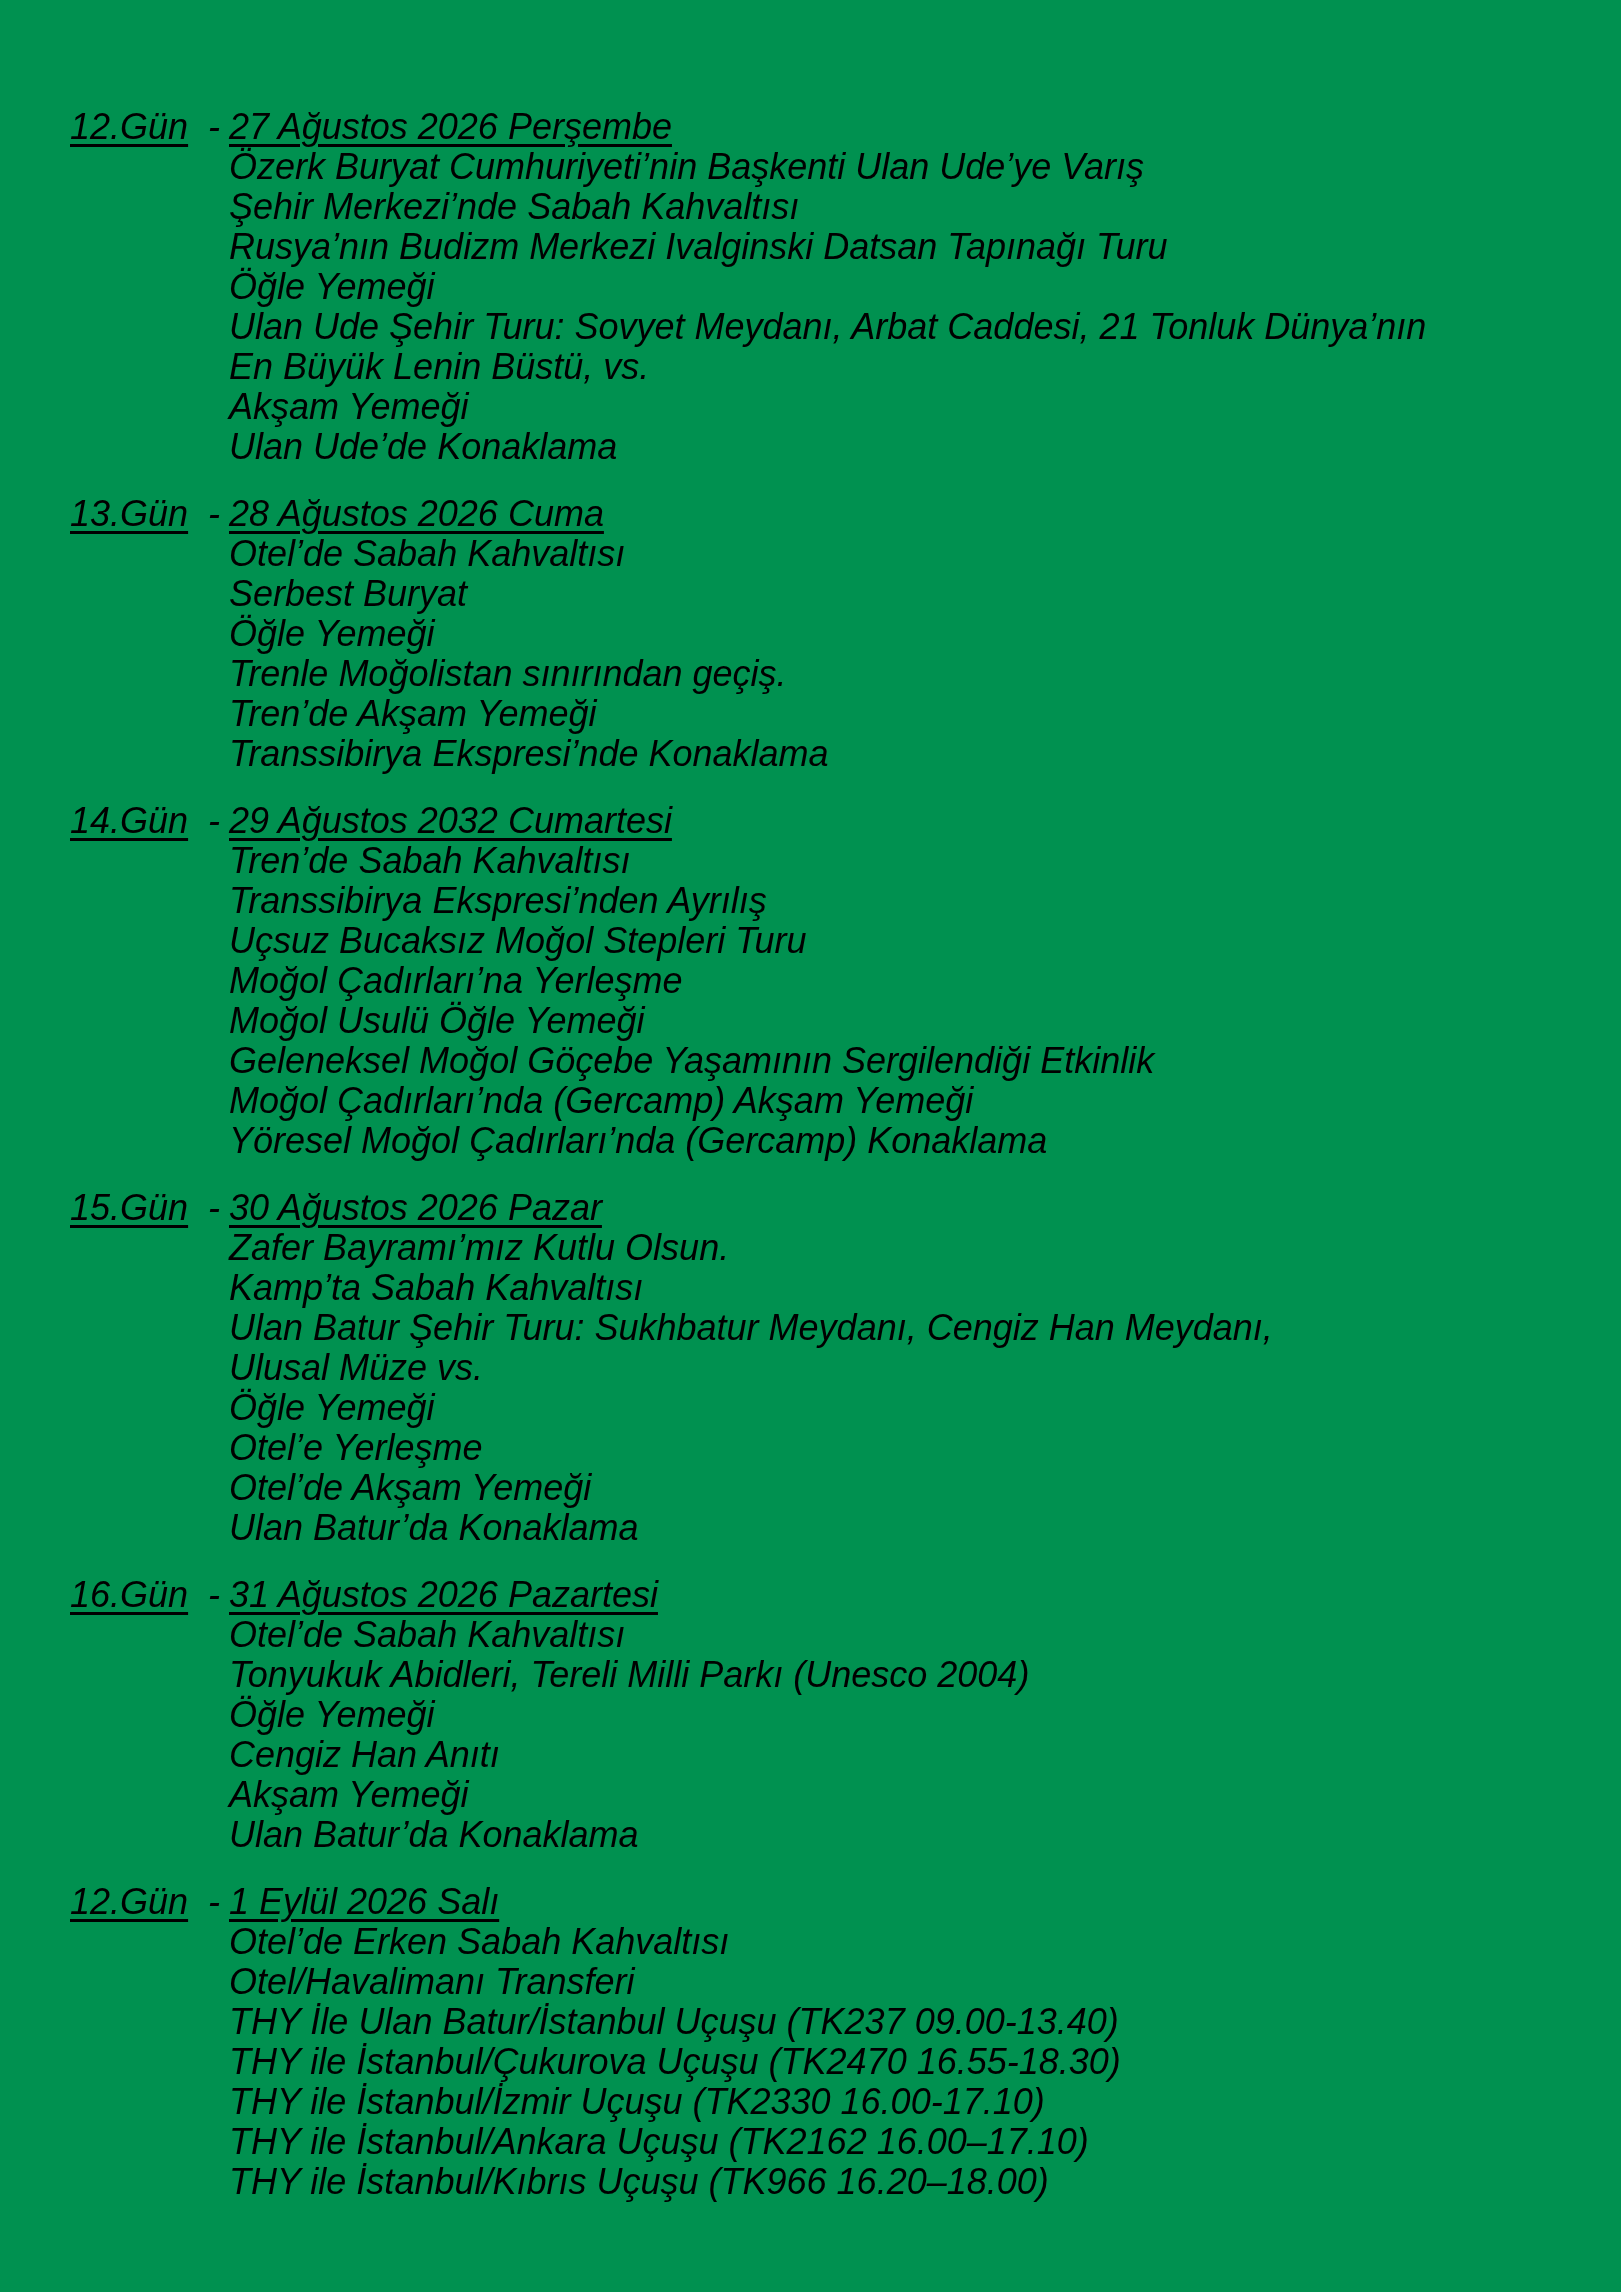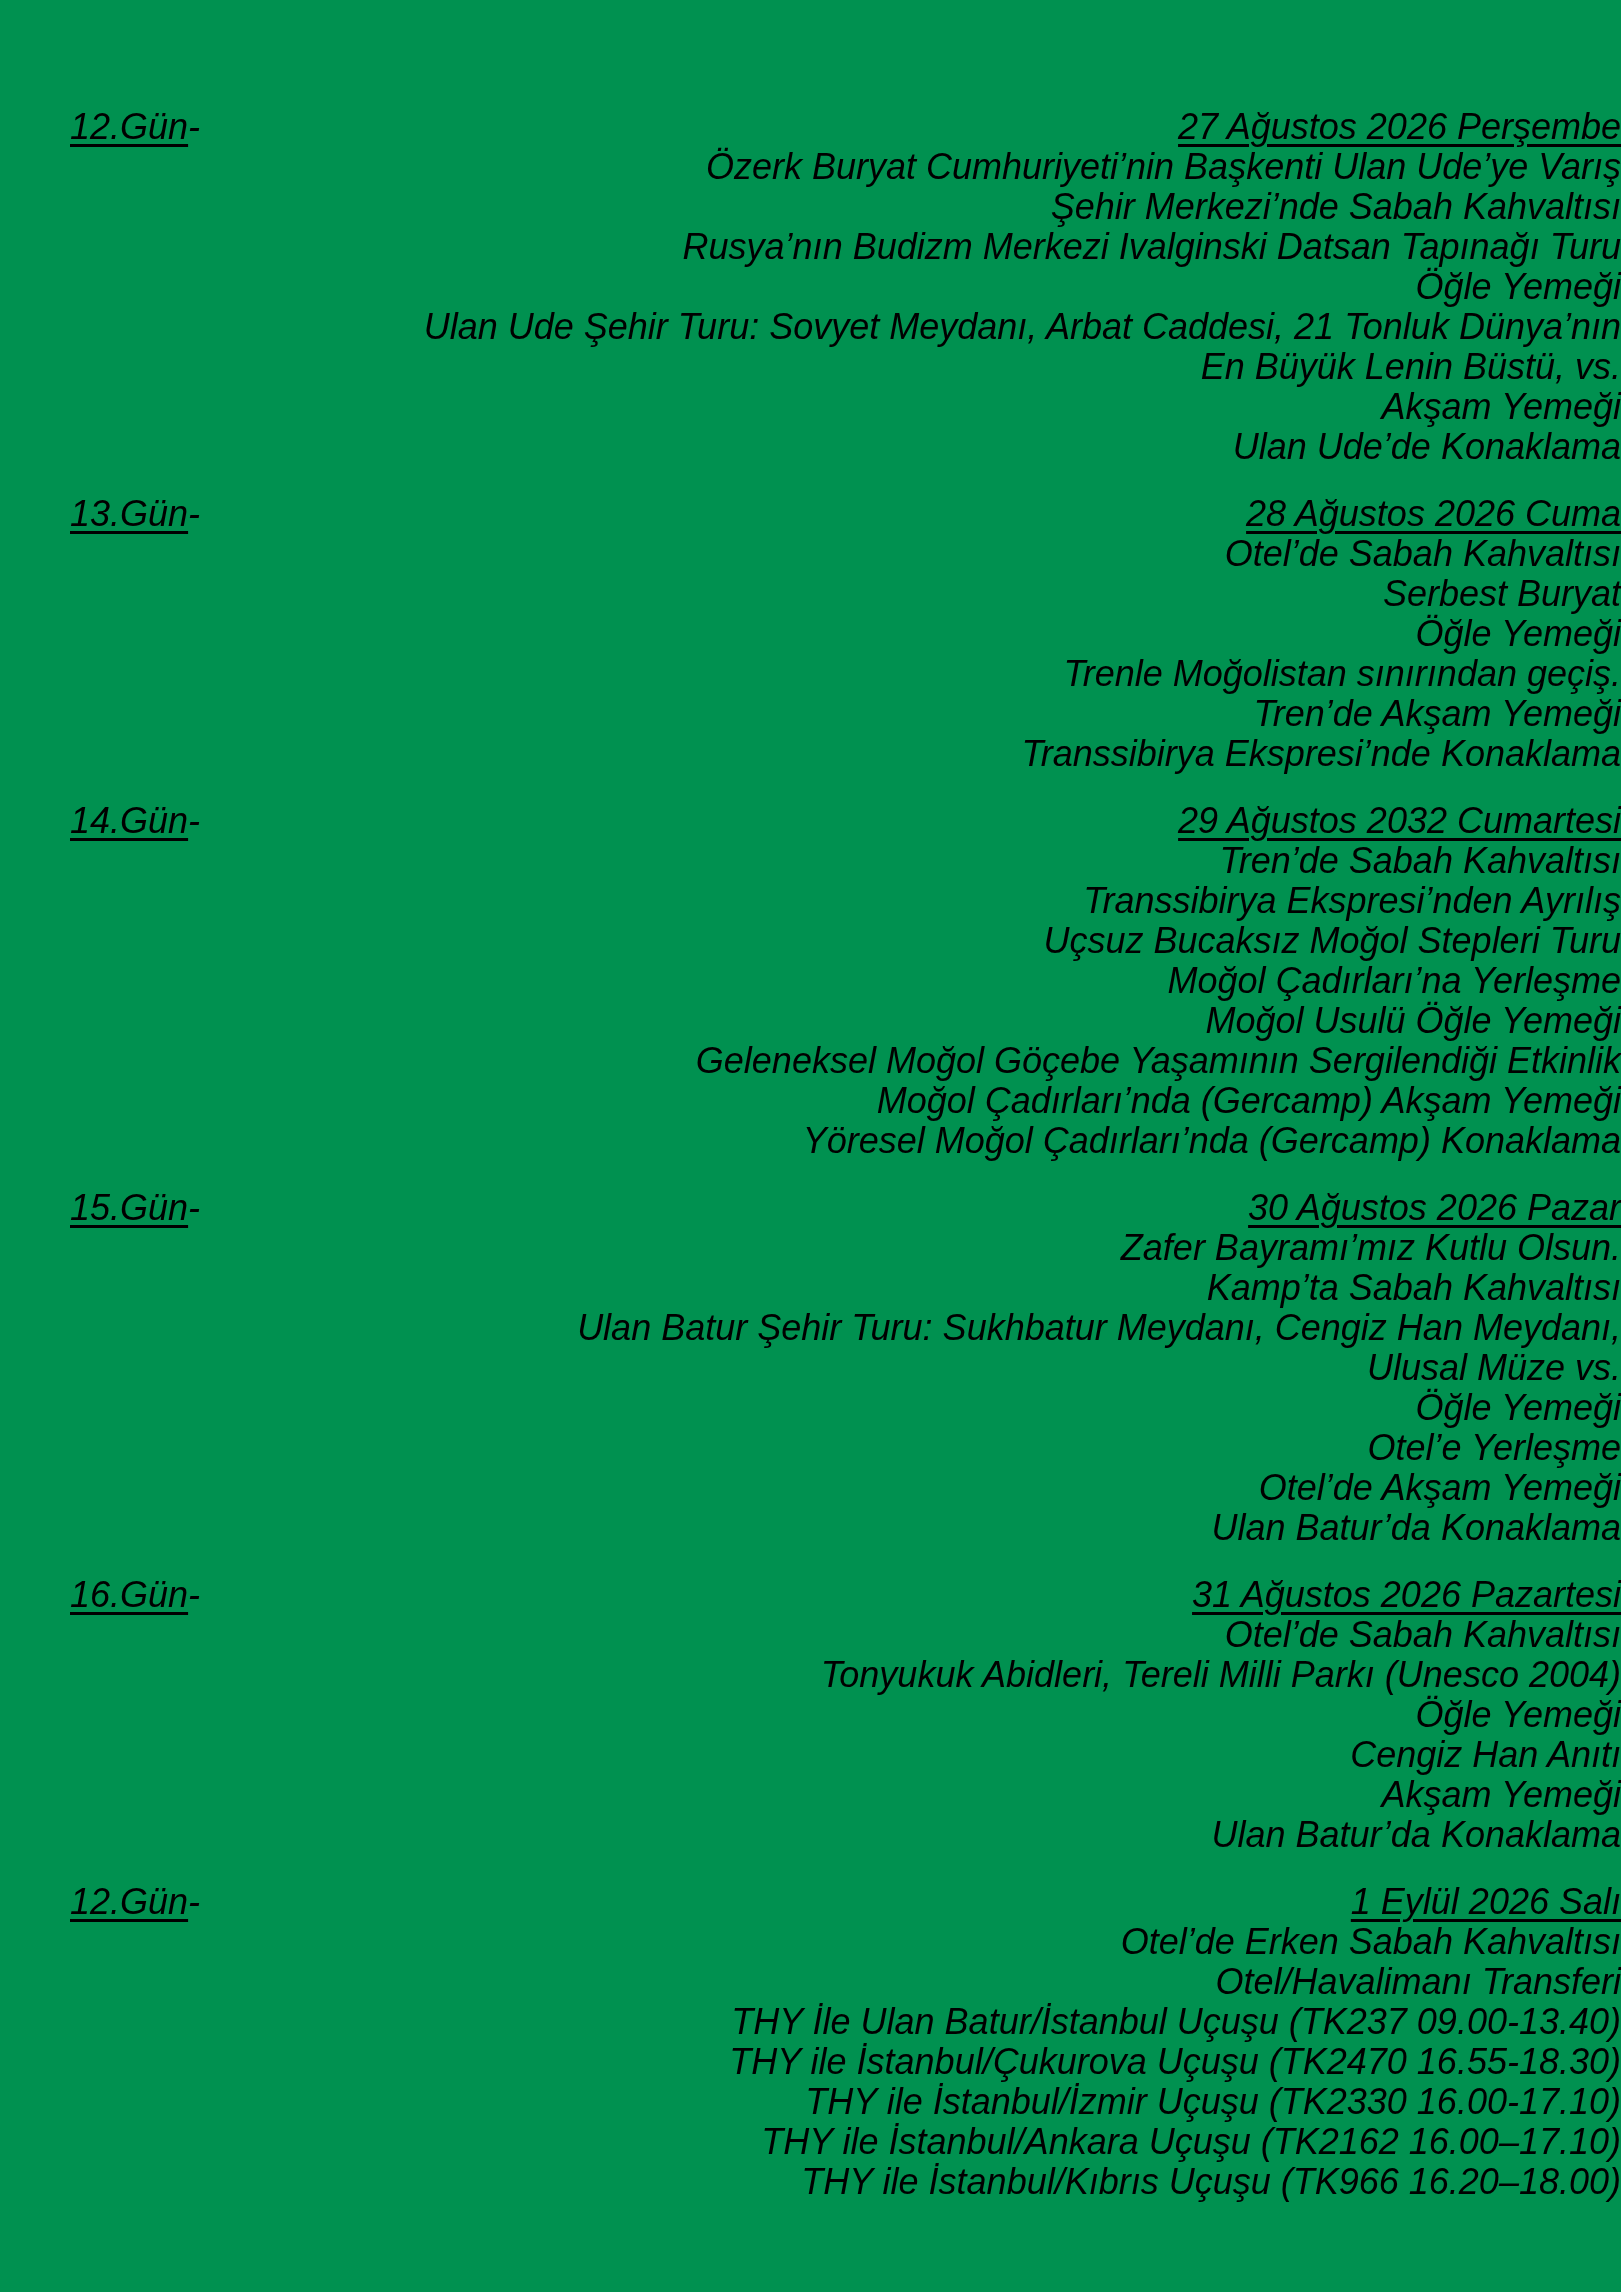--- a/index.html
+++ b/index.html
@@ -21,26 +21,26 @@
   .day {
     display: flex;
     align-items: flex-start;
     margin: 0 0 27px 0;
   }
   .c1 {
     flex: 0 0 159px;
     box-sizing: border-box;
     padding-right: 9px;
     display: flex;
+    justify-content: space-between;
     white-space: nowrap;
   }
   .c2 {
     flex: 1 1 auto;
     min-width: 0;
-    text-align: right;
   }
   .u {
     text-decoration: underline;
     text-decoration-thickness: 3.1px;
     text-underline-offset: 5.4px;
   }
   .b { font-weight: normal; }
   .line { white-space: nowrap; }
 </style>
 </head>

